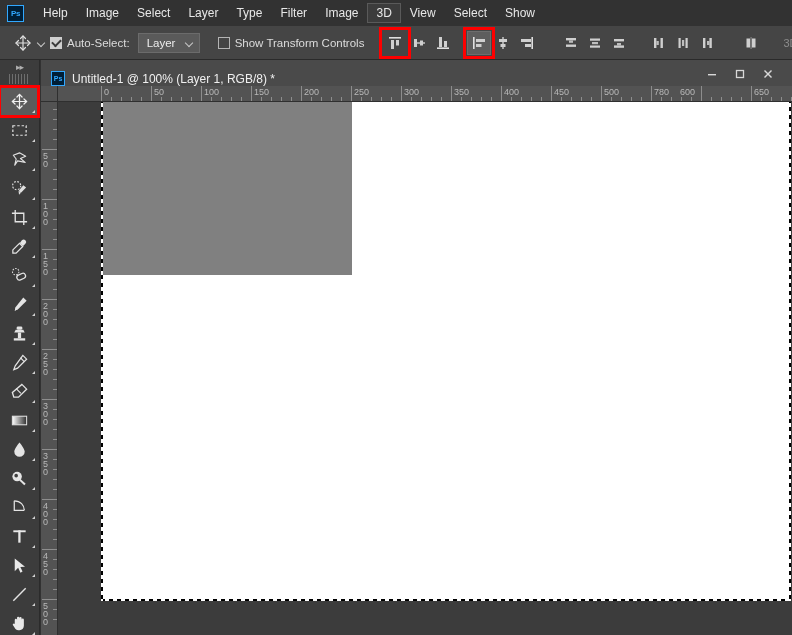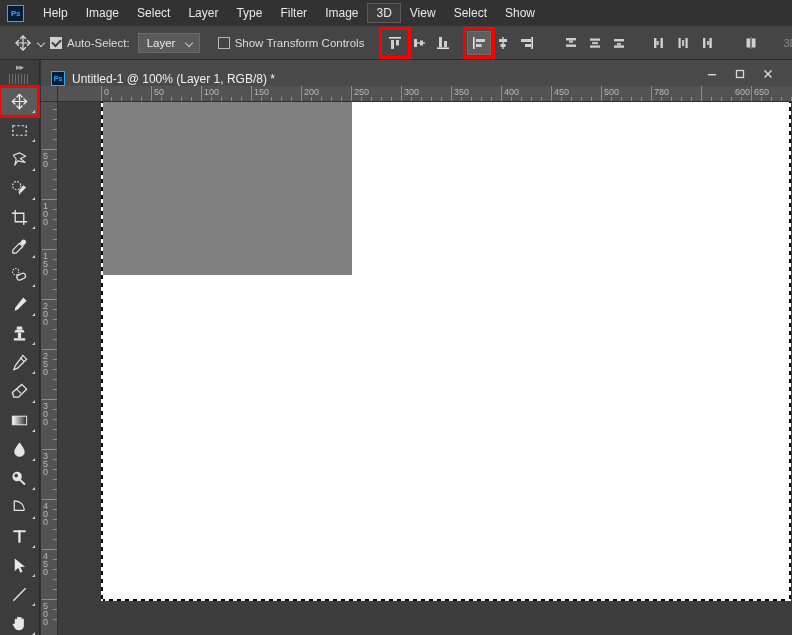--- a/index.html
+++ b/index.html
@@ -565,21 +565,21 @@
           <div class="rl-tick-h" style="left: 563px; height: 4px;"></div>
           <div class="rl-tick-h" style="left: 573px; height: 4px;"></div>
           <div class="rl-tick-h" style="left: 583px; height: 4px;"></div>
           <div class="rl-tick-h" style="left: 593px; height: 15px;"></div>
           <div class="rl-lab-h" style="left: 596px;">780</div>
           <div class="rl-tick-h" style="left: 603px; height: 4px;"></div>
           <div class="rl-tick-h" style="left: 613px; height: 4px;"></div>
           <div class="rl-tick-h" style="left: 623px; height: 4px;"></div>
           <div class="rl-tick-h" style="left: 633px; height: 4px;"></div>
           <div class="rl-tick-h" style="left: 643px; height: 15px;"></div>
-          <div class="rl-lab-h" style="left: 677px;">600</div>
+          <div class="rl-lab-h" style="left: 622px;">600</div>
           <div class="rl-tick-h" style="left: 653px; height: 4px;"></div>
           <div class="rl-tick-h" style="left: 663px; height: 4px;"></div>
           <div class="rl-tick-h" style="left: 673px; height: 4px;"></div>
           <div class="rl-tick-h" style="left: 683px; height: 4px;"></div>
           <div class="rl-tick-h" style="left: 693px; height: 15px;"></div>
           <div class="rl-lab-h" style="left: 696px;">650</div>
           <div class="rl-tick-h" style="left: 703px; height: 4px;"></div>
           <div class="rl-tick-h" style="left: 713px; height: 4px;"></div>
           <div class="rl-tick-h" style="left: 723px; height: 4px;"></div>
           <div class="rl-tick-h" style="left: 733px; height: 4px;"></div>

